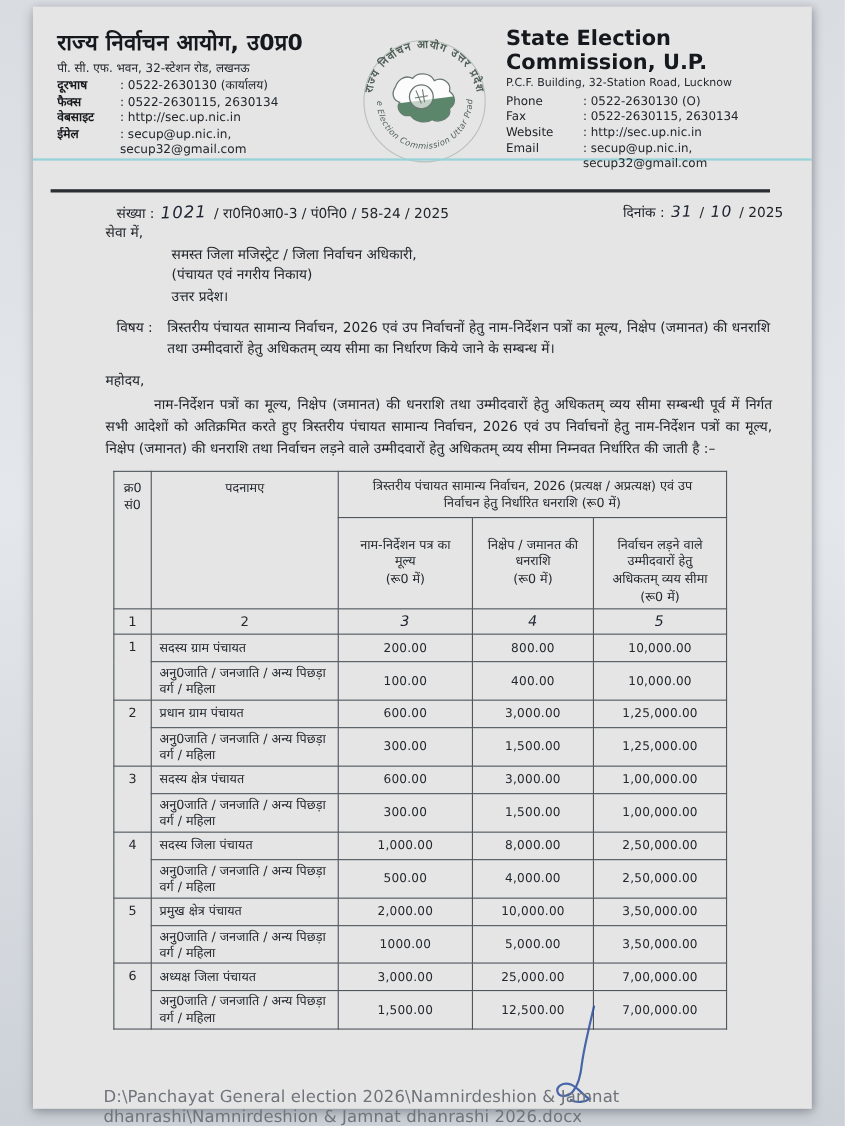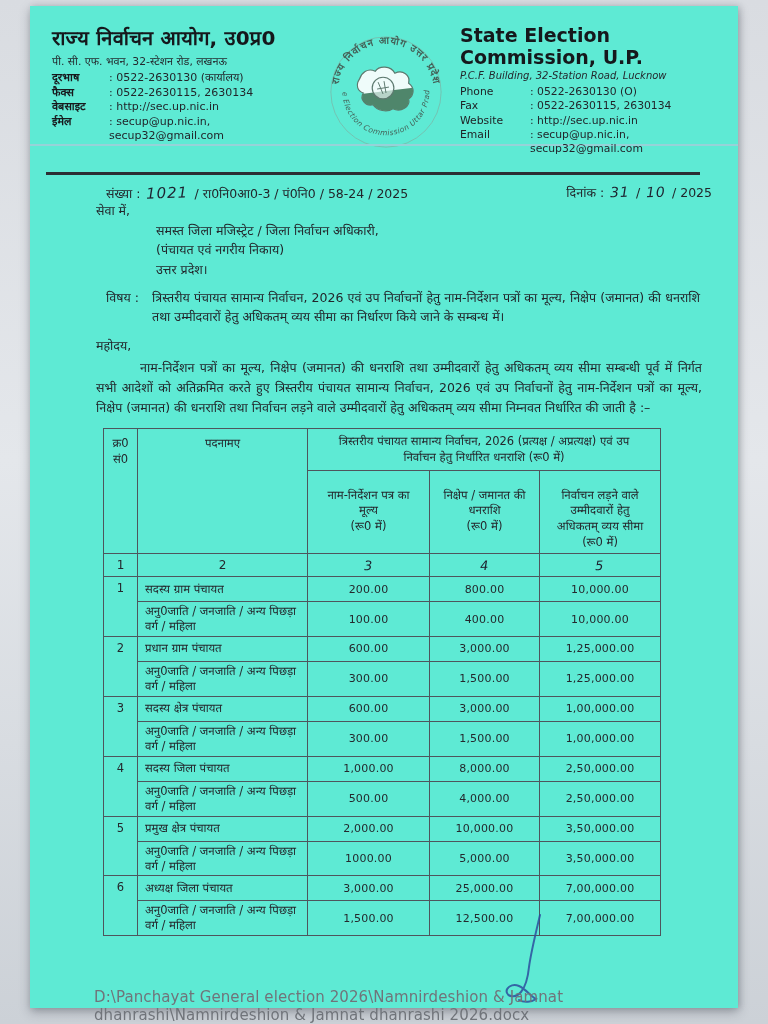--- a/index.html
+++ b/index.html
@@ -5,32 +5,32 @@
   * { margin:0; padding:0; box-sizing:border-box; }
   html,body { width:768px; height:1024px; }
   body {
     font-family:"DejaVu Sans","Liberation Sans",sans-serif;
     background:linear-gradient(180deg,#d9dce1 0%,#e4e7eb 45%,#ccd1d7 100%);
     overflow:hidden; position:relative;
     color:#22262b;
   }
   .page {
     position:absolute; left:30px; top:6px; width:708px; height:1002px;
-    background:#5eead4;
+    background:#e5e5e5;
     box-shadow:0 4px 10px rgba(50,55,65,.35), 2px 0 6px rgba(50,55,65,.18);
   }
   
   .letterhead { position:relative; height:170px; display:flex; padding:18px 16px 0 22px; }
   .lh-left { width:268px; }
   .lh-seal { width:132px; display:flex; justify-content:center; padding-top:4px; }
   .lh-right { flex:1; padding-left:8px; }
   .org-hi { font-size:20px; font-weight:bold; color:#15181c; letter-spacing:.2px; }
   .addr-hi { font-size:10.8px; margin:2px 0 3px; color:#24282d; }
   .org-en { font-size:19px; font-weight:bold; color:#15181c; }
-  .addr-en { font-size:10px; margin:2px 0 4px; color:#24282d;font-style:italic; }
+  .addr-en { font-size:10px; margin:2px 0 4px; color:#24282d; }
   .c-row { display:flex; font-size:11px; line-height:1.32; position:relative; z-index:2; }
   .c-row .lbl { font-weight:bold; width:57px; flex:none; color:#17191d; }
   .lh-right .c-row { font-size:10.8px;gap:18px; }
   .lh-right .c-row .lbl { width:52px; font-weight:normal; color:#202327; }
   .rule-cyan { position:absolute; left:0; right:0; top:138px; height:2px; background:#96d2d8; z-index:1; }
   .rule-black { position:absolute; left:16px; right:38px; top:166px; height:3px; background:#2b2f34; }
   
   .ref-row { display:flex; justify-content:space-between; margin:8px 26px 0 76px; font-size:12.5px; }
   .hw { display:inline-block; font-style:italic; font-size:15px; letter-spacing:1px; transform:rotate(-2deg); color:#1d2330; font-weight:500; padding:0 2px; }
   .ref-right .hw { font-size:14px; }

